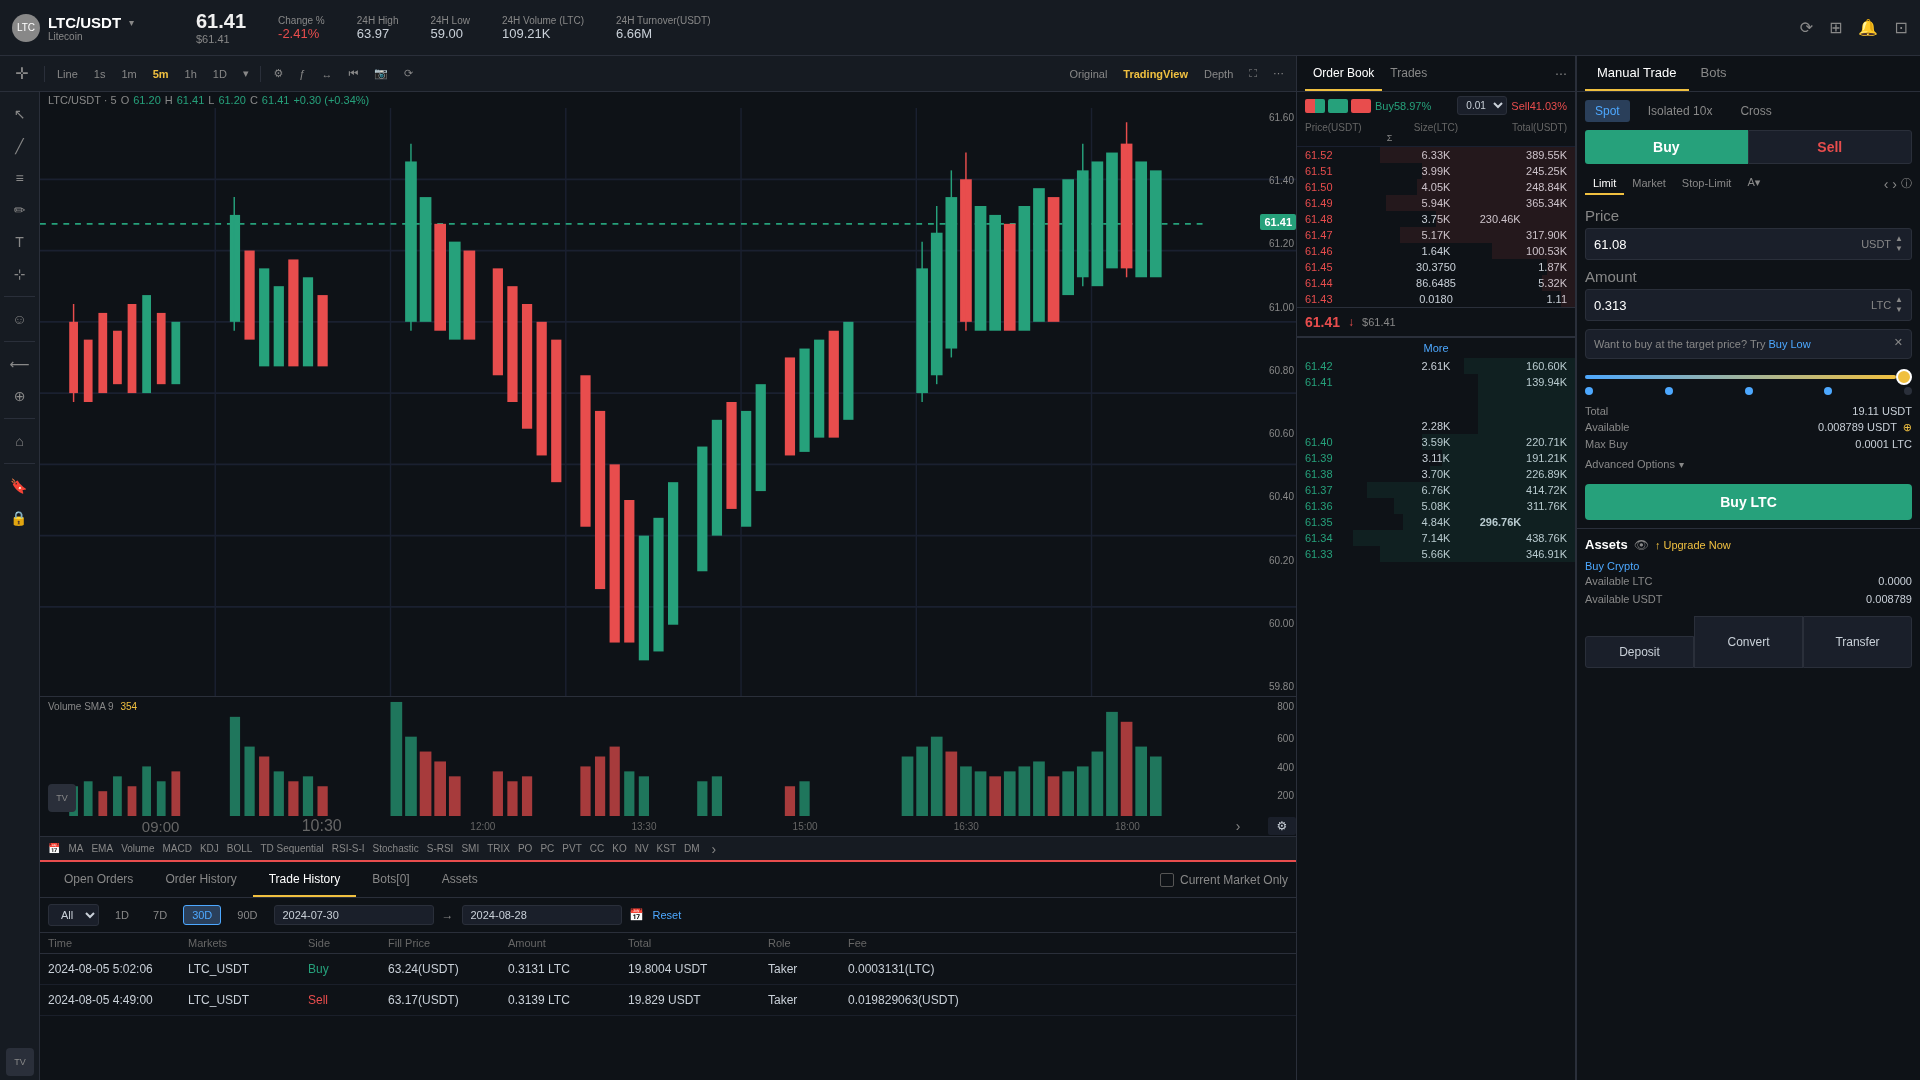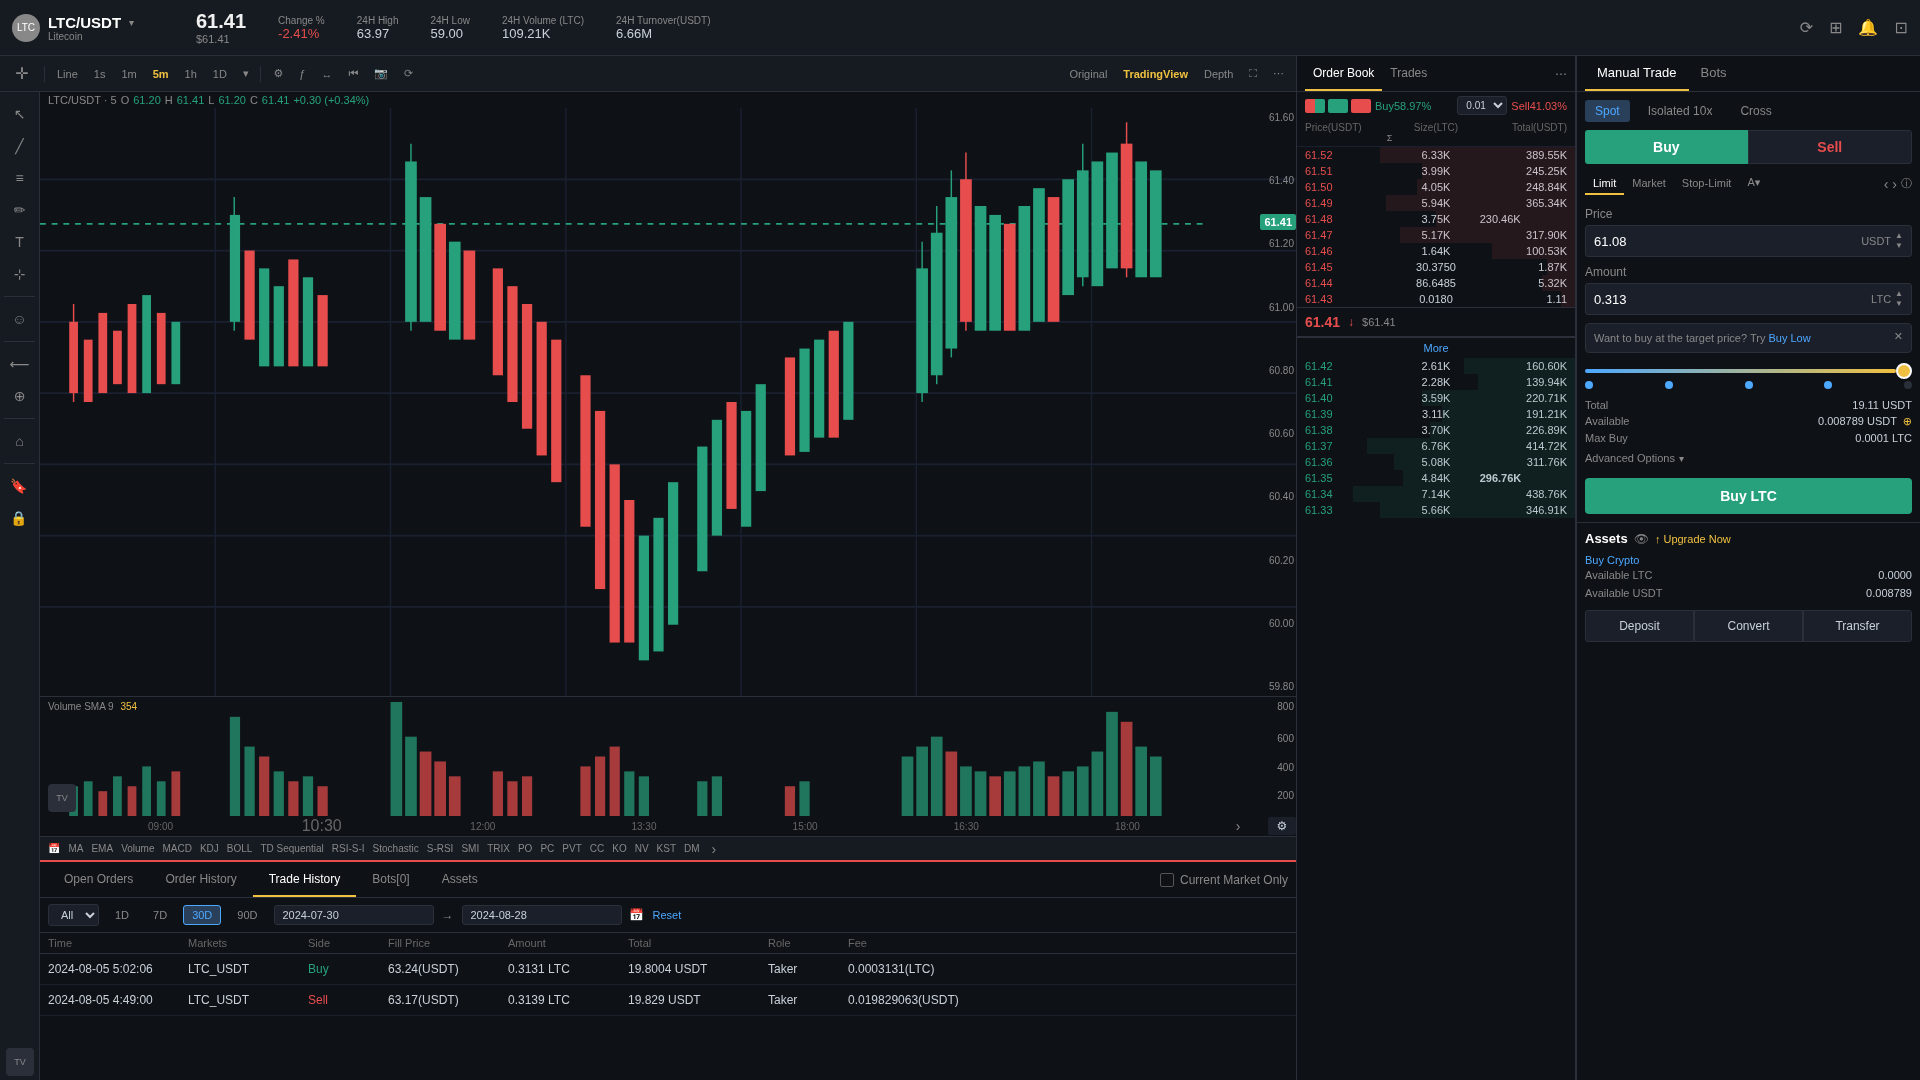--- a/index.html
+++ b/index.html
@@ -90,21 +90,21 @@
     .buy-sell-btns { display: flex; gap: 0; padding: 0 8px 8px; }
     .buy-btn { flex: 1; padding: 8px 0; background: #26a17b; color: #fff; font-size: 14px; font-weight: 600; border: none; cursor: pointer; border-radius: 3px 0 0 3px; }
     .sell-btn { flex: 1; padding: 8px 0; background: #1a1f2a; color: #e84d4d; font-size: 14px; font-weight: 600; border: 1px solid #2a2f3a; cursor: pointer; border-radius: 0 3px 3px 0; }
     
     .order-types { display: flex; gap: 0; padding: 0 8px 8px; align-items: center; }
     .order-type-tab { padding: 4px 8px; font-size: 11px; color: #888; cursor: pointer; border-bottom: 2px solid transparent; }
     .order-type-tab.active { color: #fff; border-bottom: 2px solid #f0c040; }
     .info-icon { color: #888; font-size: 11px; cursor: pointer; }
 
     .field-group { padding: 4px 8px; }
-    .field-label { font-size: 12px; color: #888; margin-bottom: 4px; }
+    .field-label { font-size: 15px; color: #888; margin-bottom: 4px; }
     .field-input { display: flex; align-items: center; background: #1a1f2a; border: 1px solid #2a2f3a; border-radius: 3px; padding: 6px 8px; }
     .field-input input { background: transparent; border: none; color: #fff; font-size: 13px; flex: 1; outline: none; width: 60px; }
     .field-input-unit { color: #888; font-size: 11px; }
     .field-input-arrows { display: flex; flex-direction: column; gap: 2px; margin-left: 4px; cursor: pointer; }
     .field-input-arrow { color: #888; font-size: 8px; line-height: 1; }
     
     
     .tooltip-box { background: #1a1f2a; border: 1px solid #2a2f3a; border-radius: 4px; padding: 8px; margin: 4px 8px; position: relative; font-size: 11px; color: #888; }
     .tooltip-close { position: absolute; top: 6px; right: 8px; color: #888; cursor: pointer; }
     .tooltip-link { color: #4da8ff; cursor: pointer; }
@@ -131,21 +131,21 @@
     .assets-section { padding: 8px; border-top: 1px solid #2a2f3a; }
     .assets-header { display: flex; align-items: center; gap: 6px; margin-bottom: 8px; }
     .assets-title { font-size: 13px; color: #fff; font-weight: 600; }
     .upgrade-link { color: #f0c040; font-size: 11px; cursor: pointer; }
     .buy-crypto-link { color: #4da8ff; font-size: 11px; cursor: pointer; }
     .asset-row { display: flex; justify-content: space-between; padding: 3px 0; font-size: 11px; }
     .asset-label { color: #888; }
     .asset-value { color: #c9d0d8; }
     .asset-actions { display: flex; gap: 0; margin-top: 8px; }
     .asset-action-btn { flex: 1; padding: 8px 0; text-align: center; background: #1a1f2a; border: 1px solid #2a2f3a; color: #c9d0d8; font-size: 12px; cursor: pointer; }
-    .asset-action-btn:first-child { border-radius: 3px 0 0 3px; }
+    .asset-action-btn:first-child { border-radius: 3px 0 0 3px; margin-top: 20px; }
     .asset-action-btn:last-child { border-radius: 0 3px 3px 0; }
 
     
     .chart-info-bar { display: flex; align-items: center; gap: 4px; padding: 2px 8px; font-size: 11px; background: #0e1217; }
     .chart-price-green { color: #26a17b; }
     .chart-price-change { color: #26a17b; }
 
     
     .left-toolbar { width: 40px; background: #161b22; border-right: 1px solid #2a2f3a; display: flex; flex-direction: column; align-items: center; padding: 8px 0; gap: 4px; }
     .left-tool-btn { width: 28px; height: 28px; display: flex; align-items: center; justify-content: center; color: #888; cursor: pointer; border-radius: 3px; font-size: 14px; }
@@ -442,21 +442,21 @@
           
           <div style="position:absolute;right:2px;top:4px;font-size:10px;color:#888;">800</div>
           <div style="position:absolute;right:2px;top:30%;font-size:10px;color:#888;">600</div>
           <div style="position:absolute;right:2px;top:55%;font-size:10px;color:#888;">400</div>
           <div style="position:absolute;right:2px;top:78%;font-size:10px;color:#888;">200</div>
           
           <div style="position:absolute;bottom:4px;left:8px;width:28px;height:28px;background:#2a2f3a;border-radius:4px;display:flex;align-items:center;justify-content:center;font-size:9px;color:#888;">TV</div>
         </div>
 
         <div style="height:20px;background:#0e1217;display:flex;align-items:center;padding:0 0 0 40px;gap:0;">
-          <div style="flex:1;text-align:center;font-size:10px;color:#666;">09:00</div>
+          <div style="flex:1;text-align:center;font-size:15px;color:#666;">09:00</div>
           <div style="flex:1;text-align:center;font-size:16px;color:#666;">10:30</div>
           <div style="flex:1;text-align:center;font-size:10px;color:#666;">12:00</div>
           <div style="flex:1;text-align:center;font-size:10px;color:#666;">13:30</div>
           <div style="flex:1;text-align:center;font-size:10px;color:#666;">15:00</div>
           <div style="flex:1;text-align:center;font-size:10px;color:#666;">16:30</div>
           <div style="flex:1;text-align:center;font-size:10px;color:#666;">18:00</div>
           <div style="width:60px;text-align:center;font-size:14px;color:#888;cursor:pointer;">›</div>
           <div style="width:28px;height:18px;background:#1a1f2a;border-radius:2px;display:flex;align-items:center;justify-content:center;cursor:pointer;">⚙</div>
         </div>
 
@@ -652,21 +652,21 @@
     <div>
       <div class="ob-sell-row" style="position:relative;">
         <div class="ob-bar-buy" style="width:40%;"></div>
         <span class="ob-buy-price">61.42</span>
         <span style="text-align:center;">2.61K</span>
         <span style="text-align:right;">160.60K</span>
       </div>
       <div class="ob-sell-row" style="position:relative;">
         <div class="ob-bar-buy" style="width:35%;"></div>
         <span class="ob-buy-price">61.41</span>
-        <span style="text-align:center;">2.28K</span>
+        <span style="text-align:center;margin-top:44px;">2.28K</span>
         <span style="text-align:right;">139.94K</span>
       </div>
       <div class="ob-sell-row" style="position:relative;">
         <div class="ob-bar-buy" style="width:55%;"></div>
         <span class="ob-buy-price">61.40</span>
         <span style="text-align:center;">3.59K</span>
         <span style="text-align:right;">220.71K</span>
       </div>
       <div class="ob-sell-row" style="position:relative;">
         <div class="ob-bar-buy" style="width:48%;"></div>

